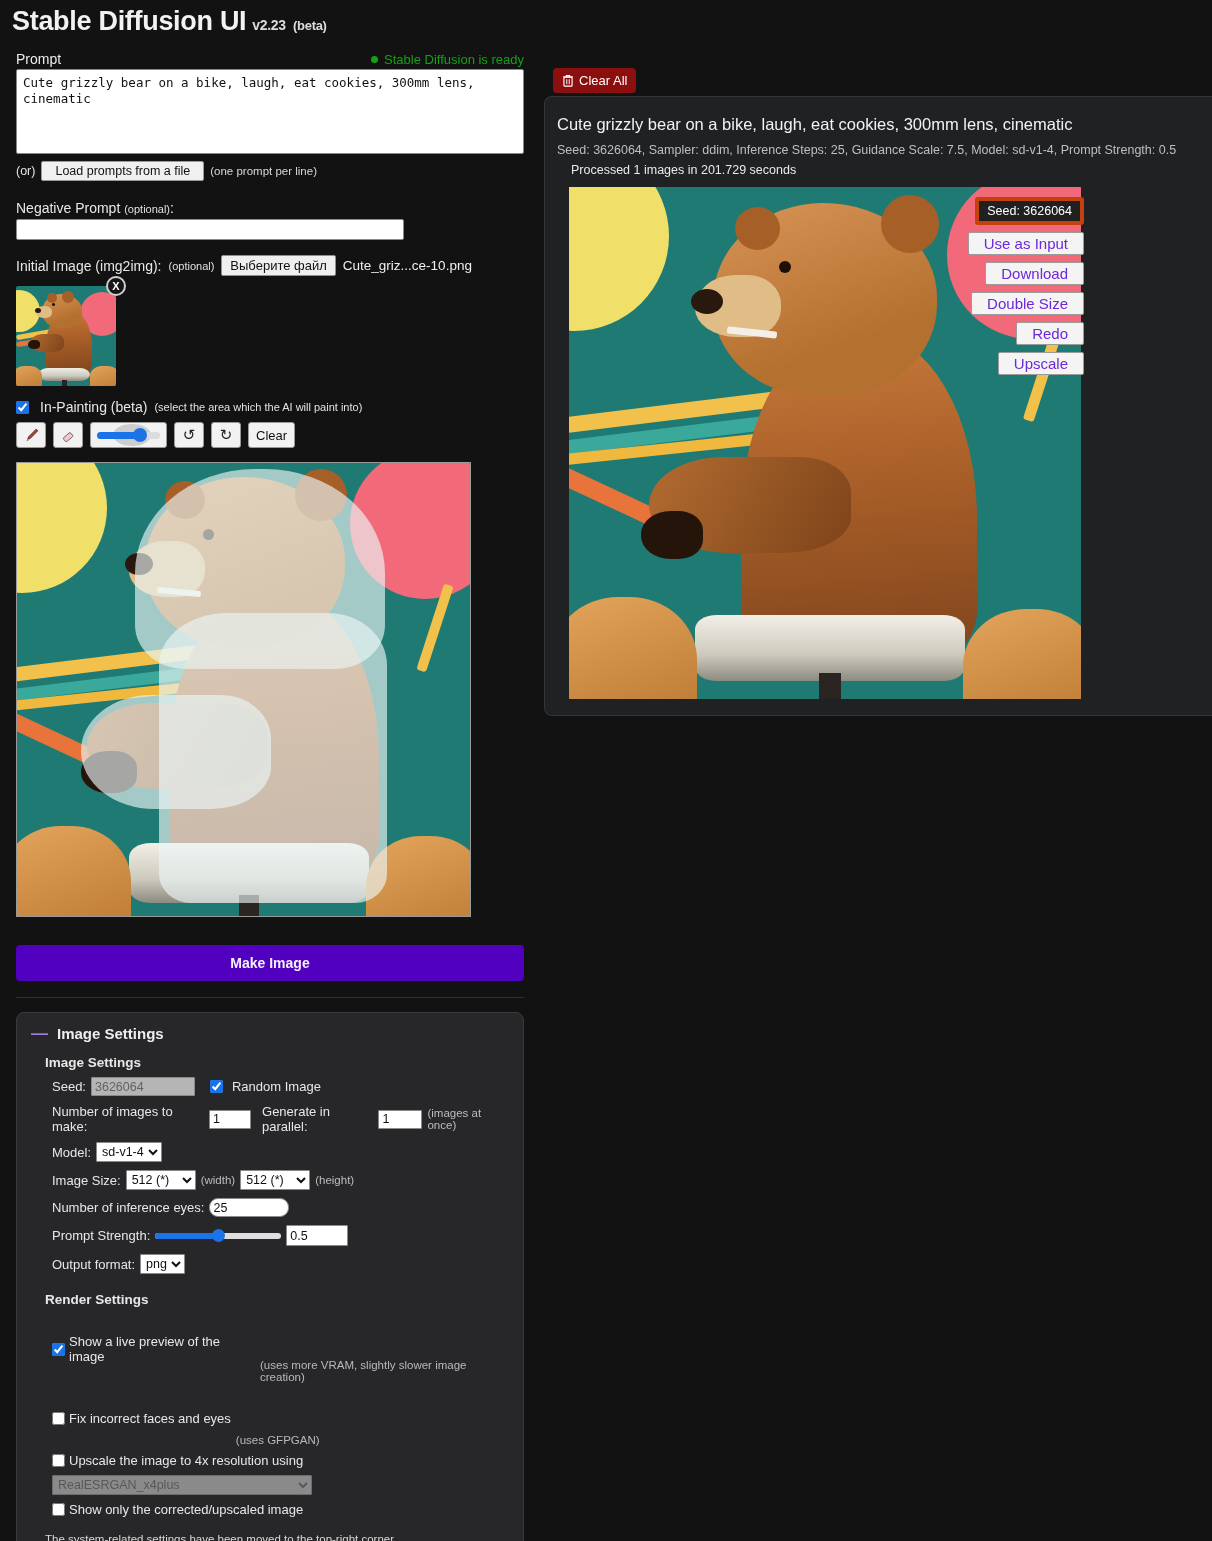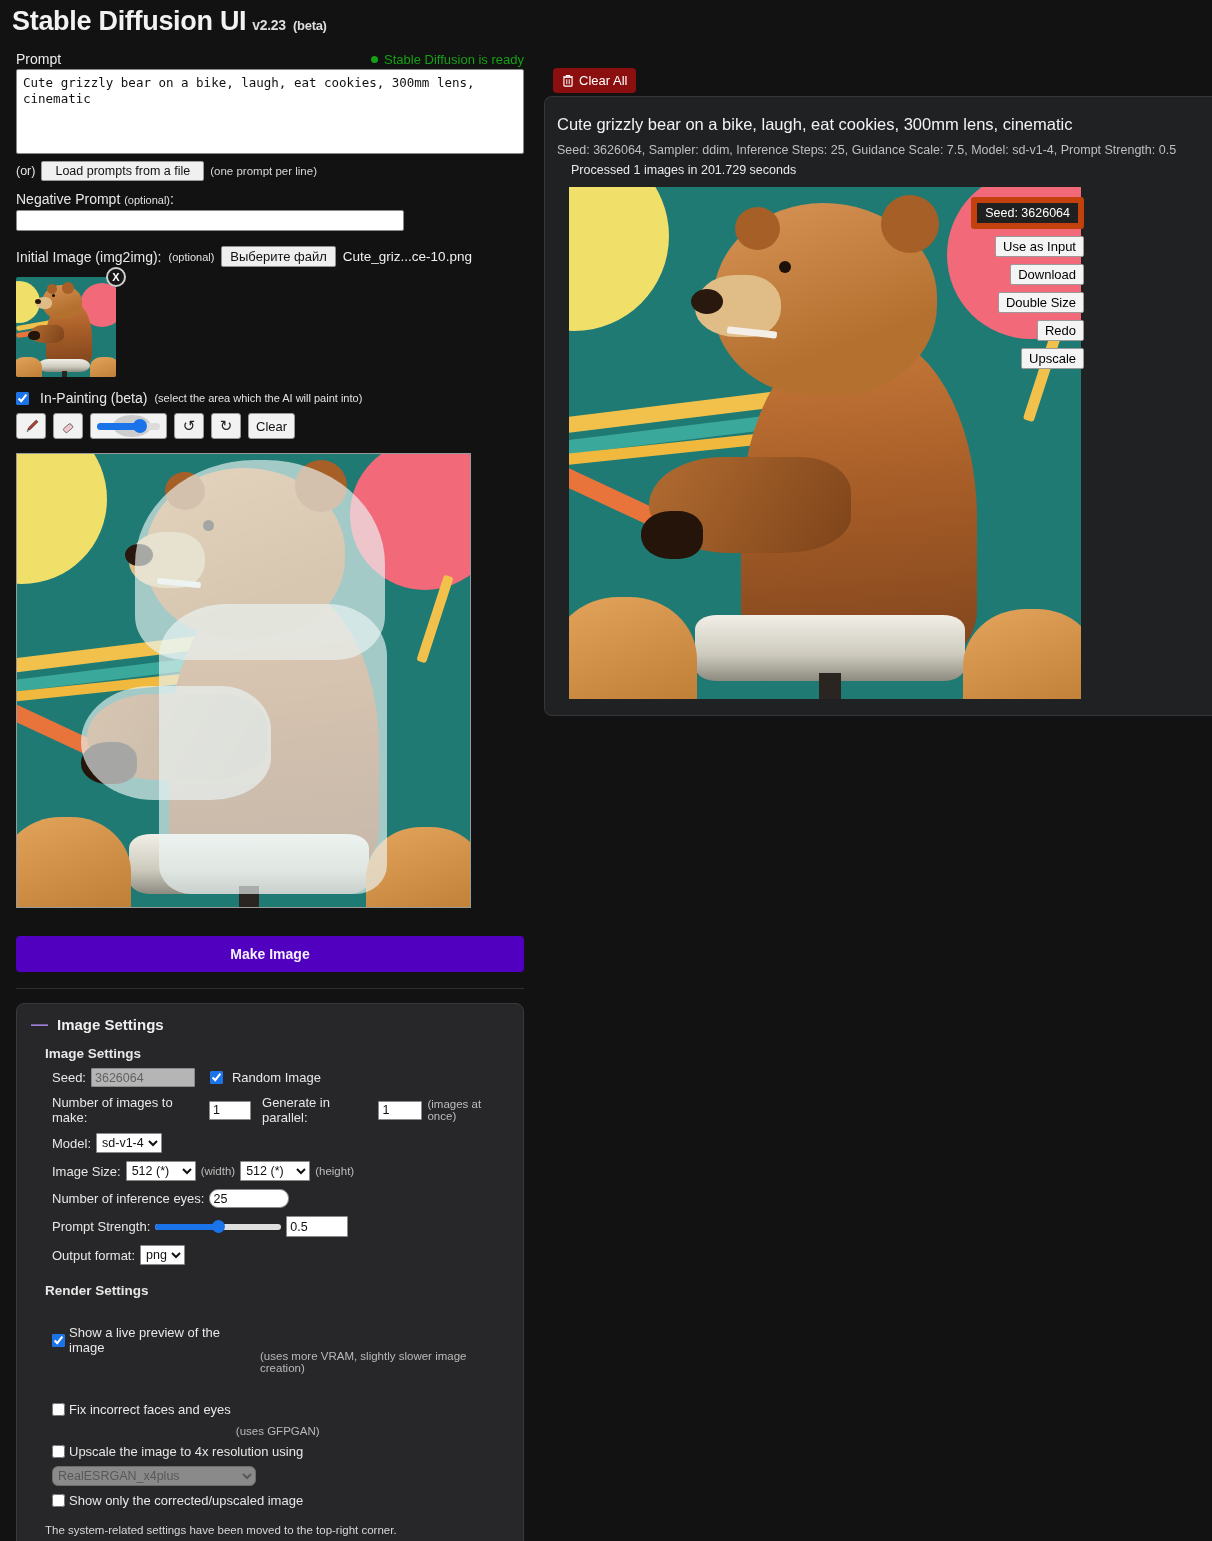--- a/index.html
+++ b/index.html
@@ -27,21 +27,21 @@
     font-family:"DejaVu Sans Mono", monospace; font-size:12.5px; line-height:16px;
     padding:5px 6px; resize:none; outline:none;
   }
   .underprompt { margin:7px 16px 0 16px; display:flex; align-items:center; gap:6px; font-size:12.5px; color:#e3e3e3; }
   .btn-gray {
     background:#f0f0f0; color:#111; border:1px solid #9a9a9a; border-radius:2px;
     font-size:12.5px; padding:2px 13px; font-family:"Liberation Sans", sans-serif; cursor:pointer;
   }
   .hint { color:#d8d8d8; font-size:11.5px; }
 
-  .neg-label { margin:10px 16px 3px 16px; font-size:14px; }
+  .neg-label { margin:19px 16px 3px 16px; font-size:14px; }
   .neg-label .opt { font-size:11px; color:#e0e0e0; }
   input.neg {
     display:block; margin:0 16px; width:388px; height:21px;
     background:#fff; border:1px solid #8a8a8a; border-radius:2px; outline:none;
     font-size:12.5px; padding:0 4px; color:#111;
   }
 
   .initimg-row { margin:15px 16px 0 16px; display:flex; align-items:center; gap:7px; font-size:14px; }
   .initimg-row .opt { font-size:11px; color:#e0e0e0; }
   .file-btn { background:#efefef; color:#111; border:1px solid #8f8f8f; border-radius:2px; font-size:13px; padding:2px 8px; cursor:pointer; }
@@ -120,22 +120,22 @@
     position:absolute; left:4px; top:96px; right:0; height:620px;
     background:#1f2122; border:1px solid #343638; border-left-radius:8px;
     border-top-left-radius:8px; border-bottom-left-radius:8px; border-right:none;
     padding:12px 0 0 12px; overflow:hidden;
   }
   .res-prompt { font-size:16.5px; color:#f2f2f2; margin:6px 0 9px 0; }
   .res-meta { font-size:12.5px; color:#bfbfbf; white-space:nowrap; }
   .res-processed { font-size:12.5px; color:#e9e9e9; margin:6px 0 0 14px; }
   .res-img-wrap { position:relative; width:512px; height:512px; margin:10px 0 0 12px; }
   .img-actions { position:absolute; right:-3px; top:10px; display:flex; flex-direction:column; align-items:flex-end; gap:7px; z-index:4; }
-  .seed-chip { background:#202020; color:#fff; font-size:12.5px; padding:3px 8px; border-radius:3px; border:6px solid #c2410c; }
-  .act-btn { background:#f4f4f4; color:#000000; border:1px solid #9b9b9b; border-radius:2px; font-size:13px; padding:2px 7px; cursor:pointer; font-family:"Liberation Sans", sans-serif; }
+  .seed-chip { background:#202020; color:#fff; font-size:12.5px; padding:3px 8px; border-radius:3px; border:4px solid #c2410c; }
+  .act-btn { background:#f4f4f4; color:#6d28d9; border:1px solid #9b9b9b; border-radius:2px; font-size:15px; padding:2px 15px; cursor:pointer; font-family:"Liberation Sans", sans-serif; }
 
   
   .art { position:absolute; inset:0; background:#1f7a74; overflow:hidden; }
   .art .sun { position:absolute; border-radius:50%; background:#f0e06a; }
   .art .balloon { position:absolute; border-radius:50%; background:#f2697a; }
   .art .bar { position:absolute; border-radius:3px; }
   .art .bear-body { position:absolute; border-radius:46% 46% 30% 30%/55% 55% 18% 18%; background:linear-gradient(175deg,#c87a3a 0%,#a85e28 45%,#7e431c 100%); }
   .art .bear-head { position:absolute; border-radius:50% 52% 45% 45%/52% 50% 48% 48%; background:linear-gradient(160deg,#d79455 0%,#b4702f 70%); }
   .art .ear { position:absolute; border-radius:50%; background:#a75f28; }
   .art .snout { position:absolute; border-radius:50% 42% 40% 52%/58% 50% 50% 50%; background:#e0bd86; }
@@ -351,21 +351,21 @@
       <div class="crow">
         <input type="checkbox" class="cb" style="">
         <span>Fix incorrect faces and eyes</span>
         <span class="note">(uses GFPGAN)</span>
       </div>
       <div class="crow">
         <input type="checkbox" class="cb" style="">
         <span>Upscale the image to 4x resolution using</span>
       </div>
       <div class="crow">
-        <select class="sel dis" style="width:204px;border-radius:6px;" disabled="">
+        <select class="sel dis" style="width:260px;" disabled="">
           <option>RealESRGAN_x4plus</option>
         </select>
       </div>
       <div class="crow">
         <input type="checkbox" class="cb" style="">
         <span>Show only the corrected/upscaled image</span>
       </div>
 
       <div class="note-foot">The system-related settings have been moved to the top-right corner.</div>
     </div>

